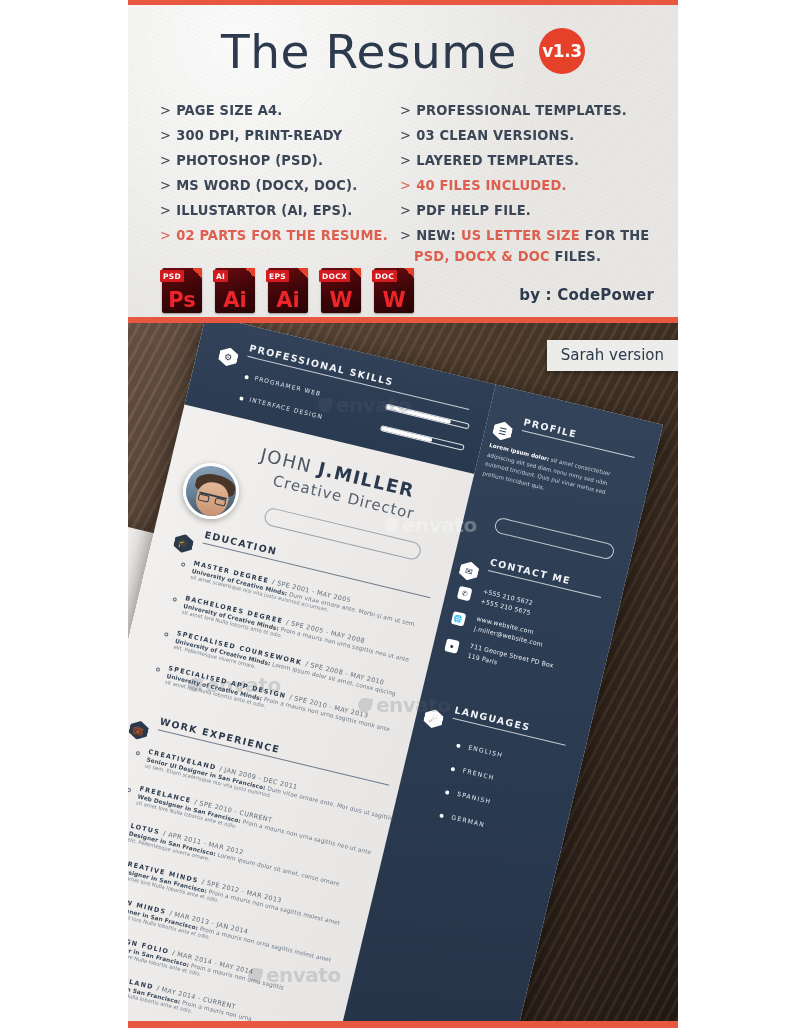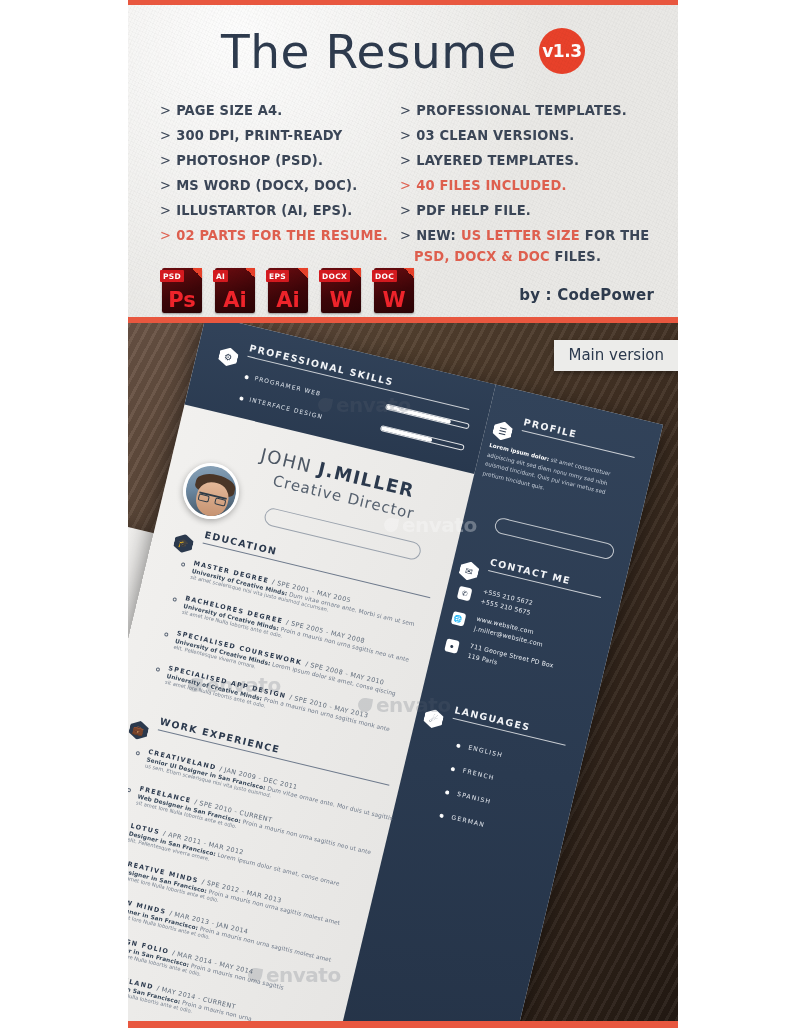--- a/index.html
+++ b/index.html
@@ -631,19 +631,19 @@
       </div>
       <div class="wm dark" style="left:60px; top:350px;">
         <span class="leaf"></span>
         <span>envato</span>
       </div>
       <div class="wm dark" style="left:120px; top:640px;">
         <span class="leaf"></span>
         <span>envato</span>
       </div>
 
-      <div class="version-tab">Main version</div>
+      <div class="version-tab">Sarah version</div>
     </div>
 
     <div class="rule-bottom"></div>
   </div>
 
 </div>
 
 </body></html>

